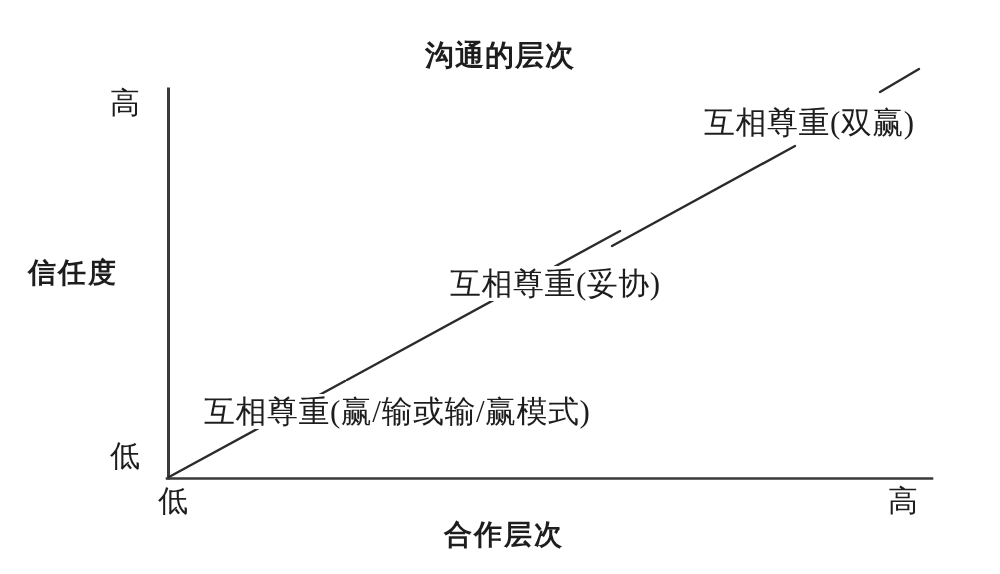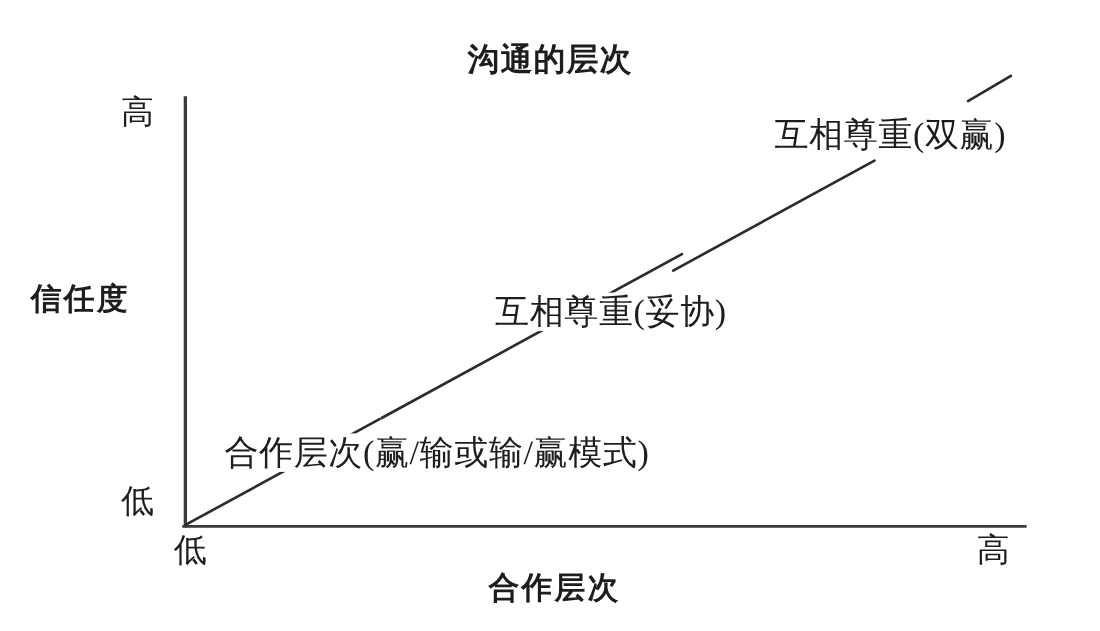--- a/index.html
+++ b/index.html
@@ -55,21 +55,20 @@
   .axis-title {
     font-family: "Liberation Sans", "DejaVu Sans", sans-serif;
     font-weight: 700;
     font-size: 28px;
     letter-spacing: 2px;
   }
 
   .axis-title.y {
     left: 28px;
     top: 259px;
-    font-family: Liberation Serif, serif;
   }
 
   .axis-title.x {
     left: 0;
     right: 0;
     text-align: center;
     top: 521px;
     padding-left: 8px;
   }
 
@@ -127,15 +126,15 @@
   <div class="lbl tick y-low">低</div>
 
   <div class="lbl tick x-low">低</div>
 
   <div class="lbl tick x-high">高</div>
 
   <div class="lbl level-label top">互相尊重(双赢)</div>
 
   <div class="lbl level-label middle">互相尊重(妥协)</div>
 
-  <div class="lbl level-label bottom">合作层次(赢/输或输/赢模式)</div>
+  <div class="lbl level-label bottom">互相尊重(赢/输或输/赢模式)</div>
 
 </div>
 
 </body></html>

